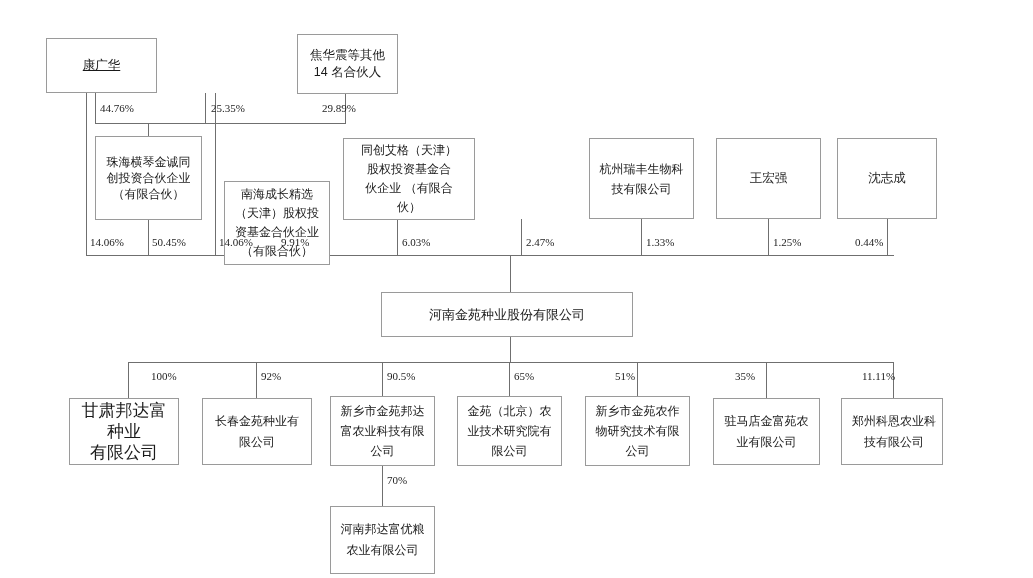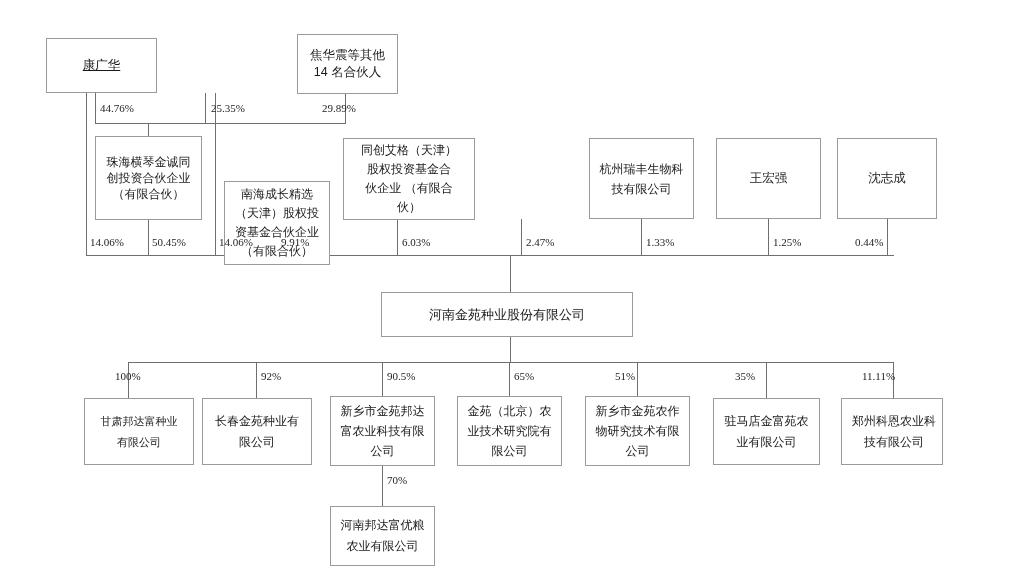--- a/index.html
+++ b/index.html
@@ -147,29 +147,29 @@
   <div class="line hline" style="left:128px; top:362px; width:766px;"></div>
 
   <div class="line vline" style="left:128px; top:362px; height:36px;"></div>
   <div class="line vline" style="left:256px; top:362px; height:36px;"></div>
   <div class="line vline" style="left:382px; top:362px; height:36px;"></div>
   <div class="line vline" style="left:509px; top:362px; height:36px;"></div>
   <div class="line vline" style="left:637px; top:362px; height:36px;"></div>
   <div class="line vline" style="left:766px; top:362px; height:36px;"></div>
   <div class="line vline" style="left:893px; top:362px; height:36px;"></div>
 
-  <div class="pct" style="left:115px; top:370px;">100%</div>
+  <div class="pct" style="left:151px; top:370px;">100%</div>
   <div class="pct" style="left:261px; top:370px;">92%</div>
   <div class="pct" style="left:387px; top:370px;">90.5%</div>
   <div class="pct" style="left:514px; top:370px;">65%</div>
   <div class="pct" style="left:615px; top:370px;">51%</div>
   <div class="pct" style="left:735px; top:370px;">35%</div>
   <div class="pct" style="left:862px; top:370px;">11.11%</div>
 
-  <div class="node" style="left:84px; top:398px; width:110px; height:67px; font-size:11px; line-height:21px;justify-content:center;">
+  <div class="node" style="left:69px; top:398px; width:110px; height:67px; font-size:17px; line-height:21px;justify-content:center;">
     <span class="lbl">甘肃邦达富种业
 有限公司</span>
   </div>
 
   <div class="node" style="left:202px; top:398px; width:110px; height:67px; font-size:12px; line-height:21px;">
     <span class="lbl">长春金苑种业有
 限公司</span>
   </div>
 
   <div class="node" style="left:330px; top:396px; width:105px; height:70px; font-size:12px; line-height:20px;">
@@ -196,18 +196,18 @@
   </div>
 
   <div class="node" style="left:841px; top:398px; width:102px; height:67px; font-size:12px; line-height:21px;padding-left:8px;">
     <span class="lbl">郑州科恩农业科
 技有限公司</span>
   </div>
 
   <div class="line vline" style="left:382px; top:466px; height:40px;"></div>
   <div class="pct" style="left:387px; top:474px;">70%</div>
 
-  <div class="node" style="left:330px; top:506px; width:105px; height:60px; font-size:12px; line-height:21px;">
+  <div class="node" style="left:330px; top:506px; width:105px; height:68px; font-size:12px; line-height:21px;">
     <span class="lbl">河南邦达富优粮
 农业有限公司</span>
   </div>
 
 </div>
 
 </body></html>

